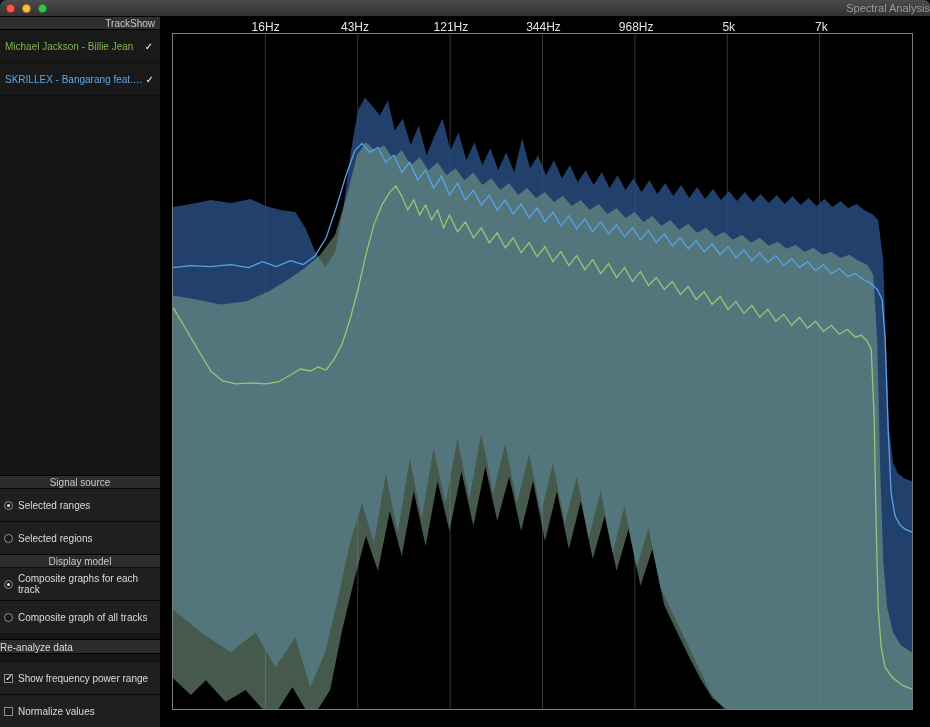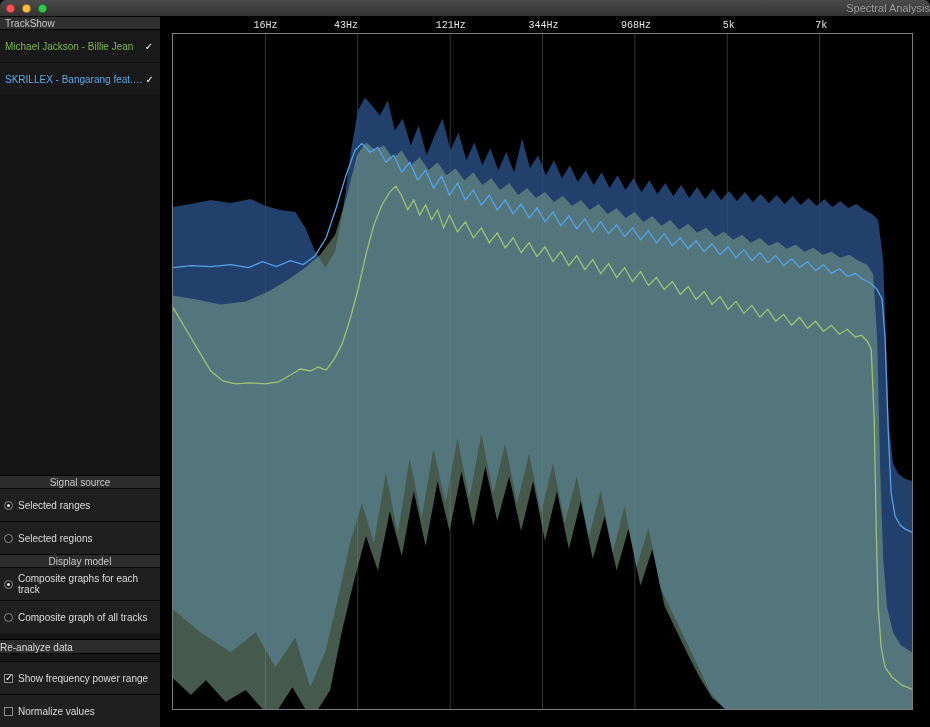--- a/index.html
+++ b/index.html
@@ -19,21 +19,21 @@
   .light{width:9px;height:9px;border-radius:50%;border:1px solid rgba(0,0,0,.35);}
   .title{flex:1;text-align:right;font-size:11px;color:#9b9b9b;}
   
   .sidebar{
     position:absolute;top:17px;left:0;width:161px;bottom:0;
     background:#151515;border-right:1px solid #000;
     display:flex;flex-direction:column;
   }
   .list-header{
     height:13px;background:#2f2f2f;color:#c9c9c9;font-size:10px;
-    display:flex;justify-content:flex-start;align-items:center;
+    display:flex;justify-content:flex-end;align-items:center;
     padding:0 5px;border-bottom:1px solid #000;
   }
   .track-row{
     height:15px;display:flex;align-items:center;justify-content:space-between;
     font-size:10px;padding:16px 5px;background:#191919;border-bottom:1px solid #101010;
   }
   .track-name{white-space:nowrap;overflow:hidden;text-overflow:ellipsis;}
   .trackcheck{width:12px;color:#fff;font-size:10px;text-align:center;}
   .trackcheck.on::after{content:"\2713";}
   .controls{margin-top:auto;}
@@ -63,21 +63,21 @@
   .btn-row{
     height:15px;line-height:15px;background:#2c2c2c;color:#dcdcdc;font-size:10px;
     text-align:left;border-top:1px solid #000;border-bottom:1px solid #000;
   }
   .gap{height:6px;background:#151515;}
   
   .main{position:absolute;top:17px;left:161px;right:0;bottom:0;background:#000;}
   .freq-strip{position:absolute;left:0;top:0;right:0;height:16px;}
   .freq-label{
     position:absolute;top:3px;transform:translateX(-50%);
-    font-size:10px;color:#e6e6e6;white-space:nowrap;font-family:Liberation Mono, monospace;
+    font-size:12px;color:#e6e6e6;white-space:nowrap;
   }
   .plot{
     position:absolute;left:11px;top:16px;width:741px;height:677px;
     border:1px solid #7d7d7d;background:#000;
   }
   .plot svg{width:100%;height:100%;display:block;}
 </style>
 </head>
 <body>
 
@@ -139,21 +139,21 @@
       <div class="opt-row" style="height:15px">
         <span class="checkbox"></span>
         <span>Normalize values</span>
       </div>
     </div>
   </div>
 
   <div class="main">
     <div class="freq-strip" id="freq-labels">
         <span class="freq-label" style="left: 104.625px;">16Hz</span>
-        <span class="freq-label" style="left: 185px;">43Hz</span>
+        <span class="freq-label" style="left: 194px;">43Hz</span>
         <span class="freq-label" style="left: 289.875px;">121Hz</span>
         <span class="freq-label" style="left: 382.5px;">344Hz</span>
         <span class="freq-label" style="left: 475.125px;">968Hz</span>
         <span class="freq-label" style="left: 567.75px;">5k</span>
         <span class="freq-label" style="left: 660.375px;">7k</span>
       </div>
     <div class="plot">
       <svg id="spectrum-svg" preserveAspectRatio="none" viewBox="0 0 743 679">
           <line x1="92.875" x2="92.875" y1="0" y2="679" stroke="rgba(255,255,255,0.22)" stroke-width="1"></line>
           <line x1="185.75" x2="185.75" y1="0" y2="679" stroke="rgba(255,255,255,0.22)" stroke-width="1"></line>

